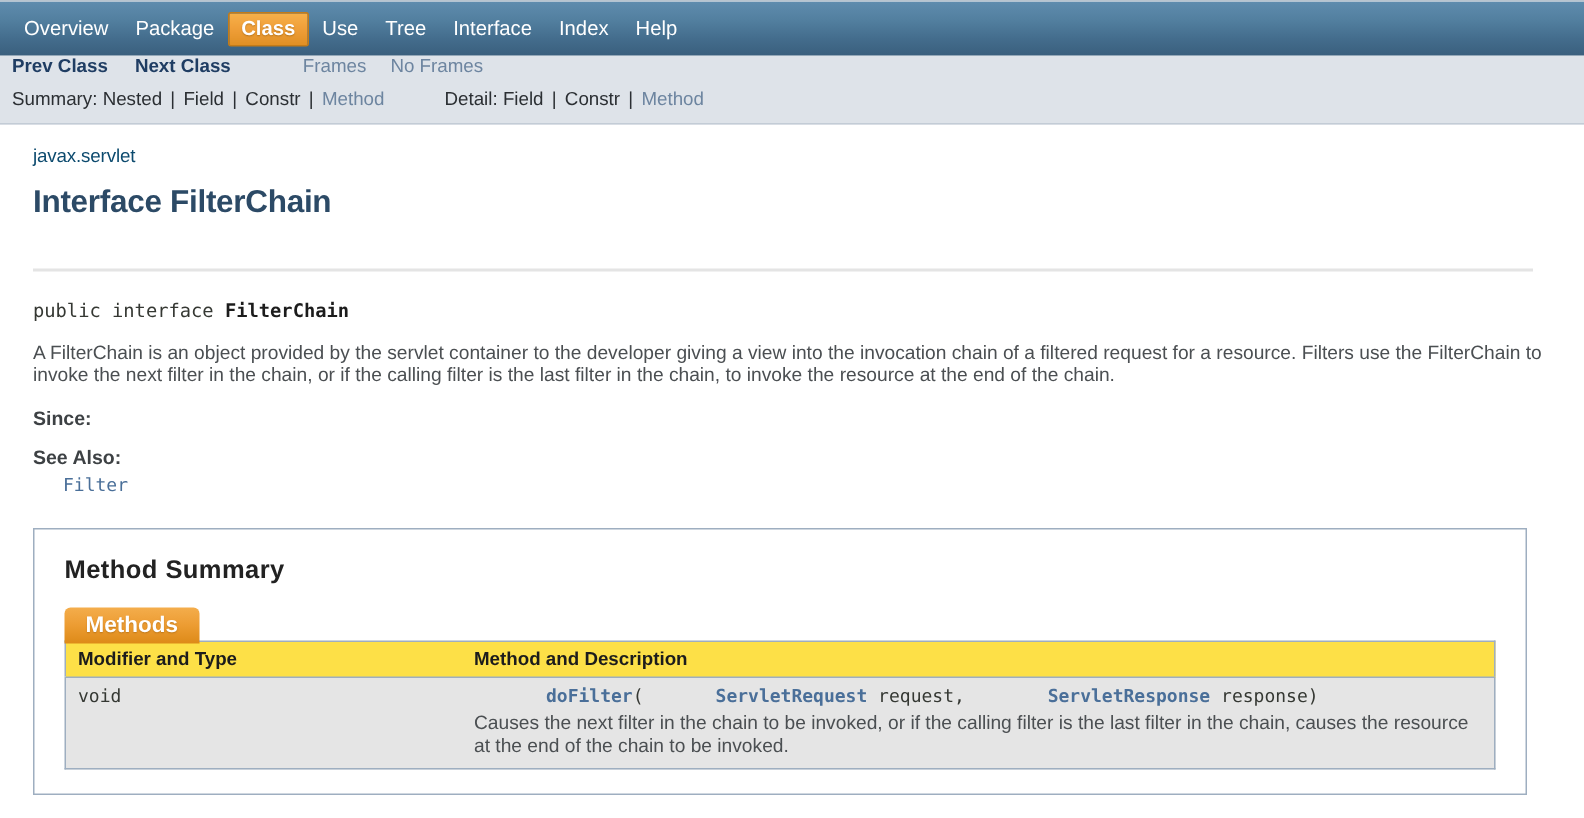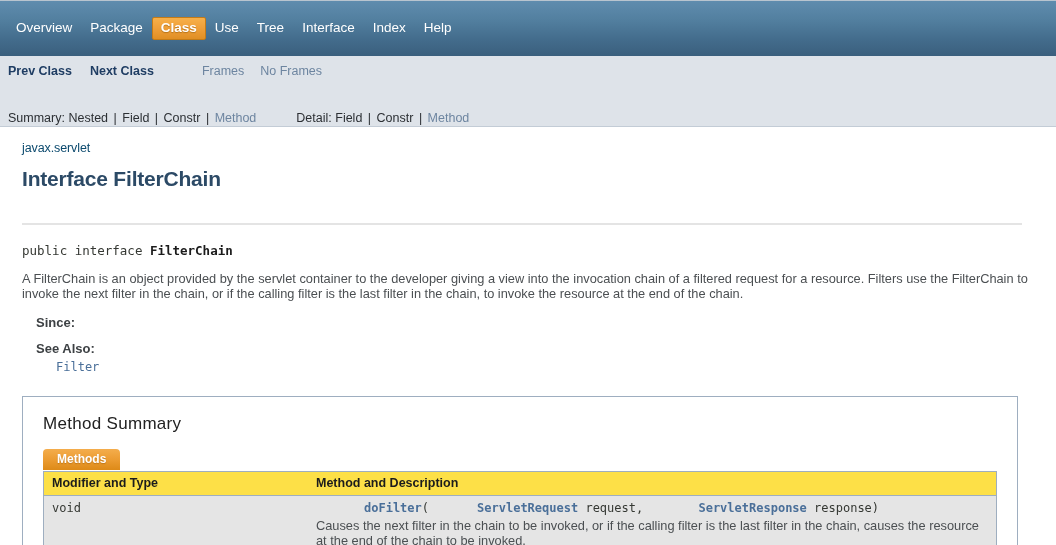--- a/index.html
+++ b/index.html
@@ -13,21 +13,21 @@
     overflow: hidden;
     background: #ffffff;
     font-family: "Liberation Sans", sans-serif;
     font-size: 13px;
     color: #353833;
   }
 
   
   .topnav {
     position: relative;
-    height: 56px;
+    height: 37px;
     background: linear-gradient(to bottom, #5f8cae 0%, #527f9f 35%, #436c8c 70%, #3a5f7d 100%);
     border-top: 1px solid #b8c4cf;
     box-sizing: border-box;
   }
   .topnav ul {
     list-style: none;
     margin: 0;
     padding: 0;
     display: flex;
     align-items: center;
@@ -59,29 +59,28 @@
   }
 
   
   .subnav {
     background: #dee3e9;
     border-bottom: 1px solid #c3ccd6;
     padding: 0;
   }
   .subnav-row {
     display: flex;
-    align-items: flex-end;
+    align-items: flex-start;
     height: 22px;
     padding-left: 8px;
     font-size: 12.5px;
   }
   .subnav-row.row2 {
     height: 22px;
     padding-bottom: 1px;
-    margin-top: 25px;
   }
   .subnav a.strong {
     color: #1f3d63;
     font-weight: bold;
     text-decoration: none;
     margin-right: 18px;
   }
   .subnav span.frames-link {
     color: #6d85a0;
     margin-right: 16px;
@@ -145,21 +144,21 @@
     color: #1c1c1c;
   }
   .block-desc {
     margin: 13px 0 0 2px;
     line-height: 15px;
     font-size: 12.8px;
     color: #4b4f52;
     max-width: 1018px;
   }
   dl.meta {
-    margin: 14px 0 0 16px;
+    margin: 14px 0 0 2px;
     padding: 0;
   }
   dl.meta dt {
     font-weight: bold;
     color: #3d4144;
     font-size: 13px;
     margin-top: 11px;
   }
   dl.meta dt:first-child { margin-top: 0; }
   dl.meta dd {
@@ -181,35 +180,35 @@
     margin: 22px 18px 0 2px;
   }
   .summary-box {
     border: 1px solid #9eaec0;
     background: #ffffff;
     padding: 12px 12px 16px 12px;
     box-sizing: border-box;
   }
   h3.summary-title {
     font-size: 17px;
-    font-weight: normal;
+    font-weight: bold;
     color: #222222;
     margin: 5px 0 0 8px;
     letter-spacing: 0.3px;
   }
   .tabs {
     margin: 15px 0 0 8px;
     height: 22px;
   }
   .tab-active {
     display: inline-block;
     background: linear-gradient(to bottom, #f4ad4c 0%, #ec9c32 50%, #dd8a18 100%);
     color: #ffffff;
     font-weight: bold;
-    font-size: 12px;
+    font-size: 15px;
     padding: 3px 14px 4px 14px;
     border-radius: 4px 4px 0 0;
     text-shadow: 0 1px 1px rgba(130,75,0,0.4);
   }
   table.summary-table {
     border-collapse: collapse;
     width: 100%;
     table-layout: fixed;
     border: 1px solid #9eaec0;
     margin-left: 8px;

